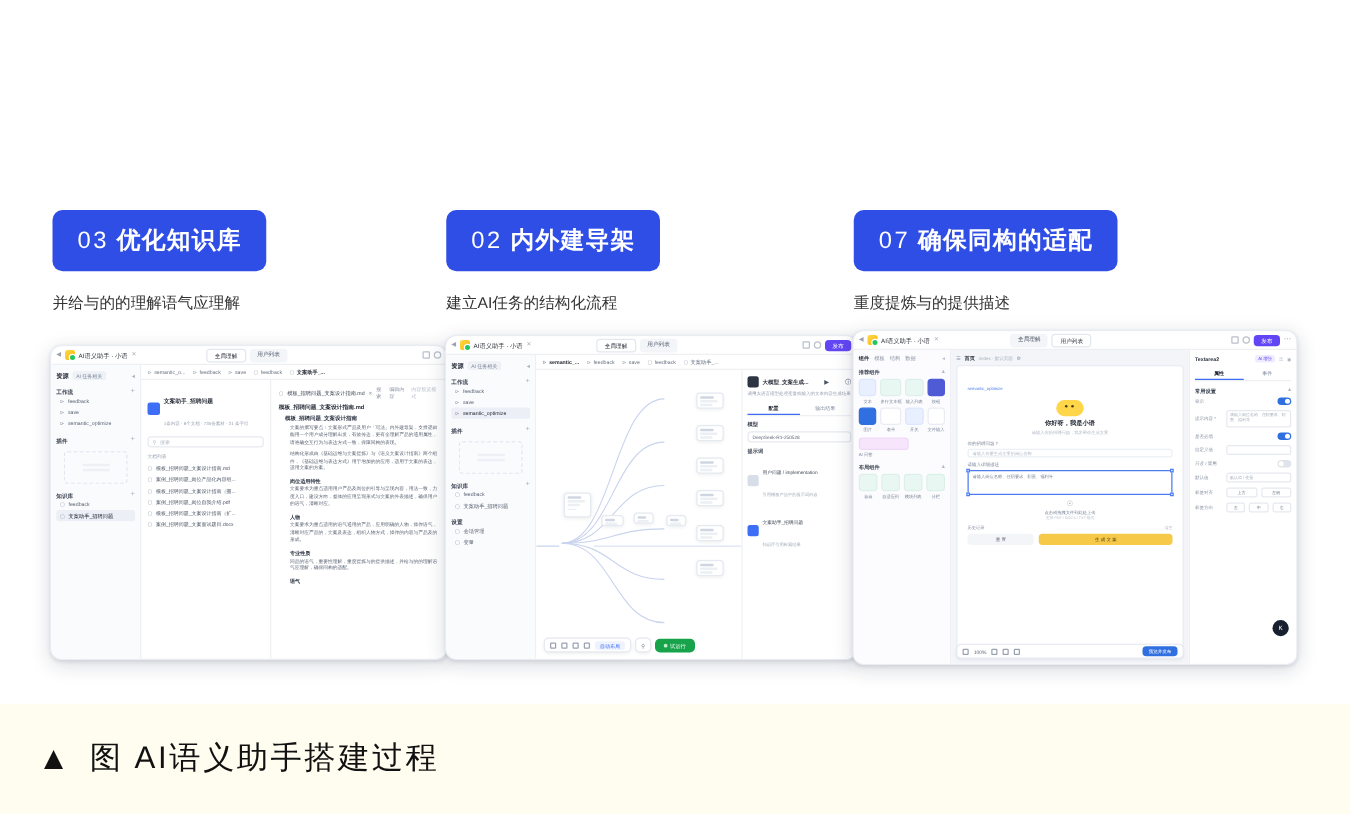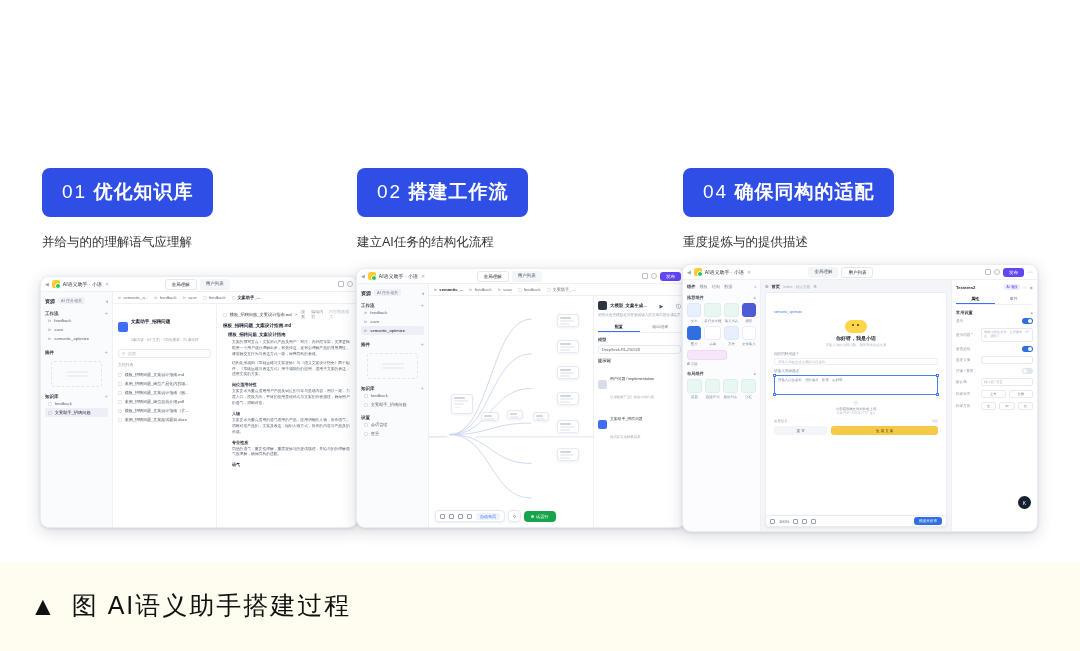--- a/index.html
+++ b/index.html
@@ -344,35 +344,35 @@
 </style>
 </head>
 <body>
 
 <div class="page">
 
 
   <div class="steps">
     <div class="step s1">
       <div class="badge">
-        <span class="num">01</span>
+        <span class="num">03</span>
         <span>优化知识库</span>
       </div>
       <div class="step-sub">并给与的的理解语气应理解</div>
     </div>
     <div class="step s2">
       <div class="badge">
         <span class="num">02</span>
-        <span>搭建工作流</span>
+        <span>内外建导架</span>
       </div>
       <div class="step-sub">建立AI任务的结构化流程</div>
     </div>
     <div class="step s3">
       <div class="badge">
-        <span class="num">04</span>
+        <span class="num">07</span>
         <span>确保同构的适配</span>
       </div>
       <div class="step-sub">重度提炼与的提供描述</div>
     </div>
   </div>
 
   <div class="shots">
 
     <div class="shot shot1">
       <div class="app-top">

